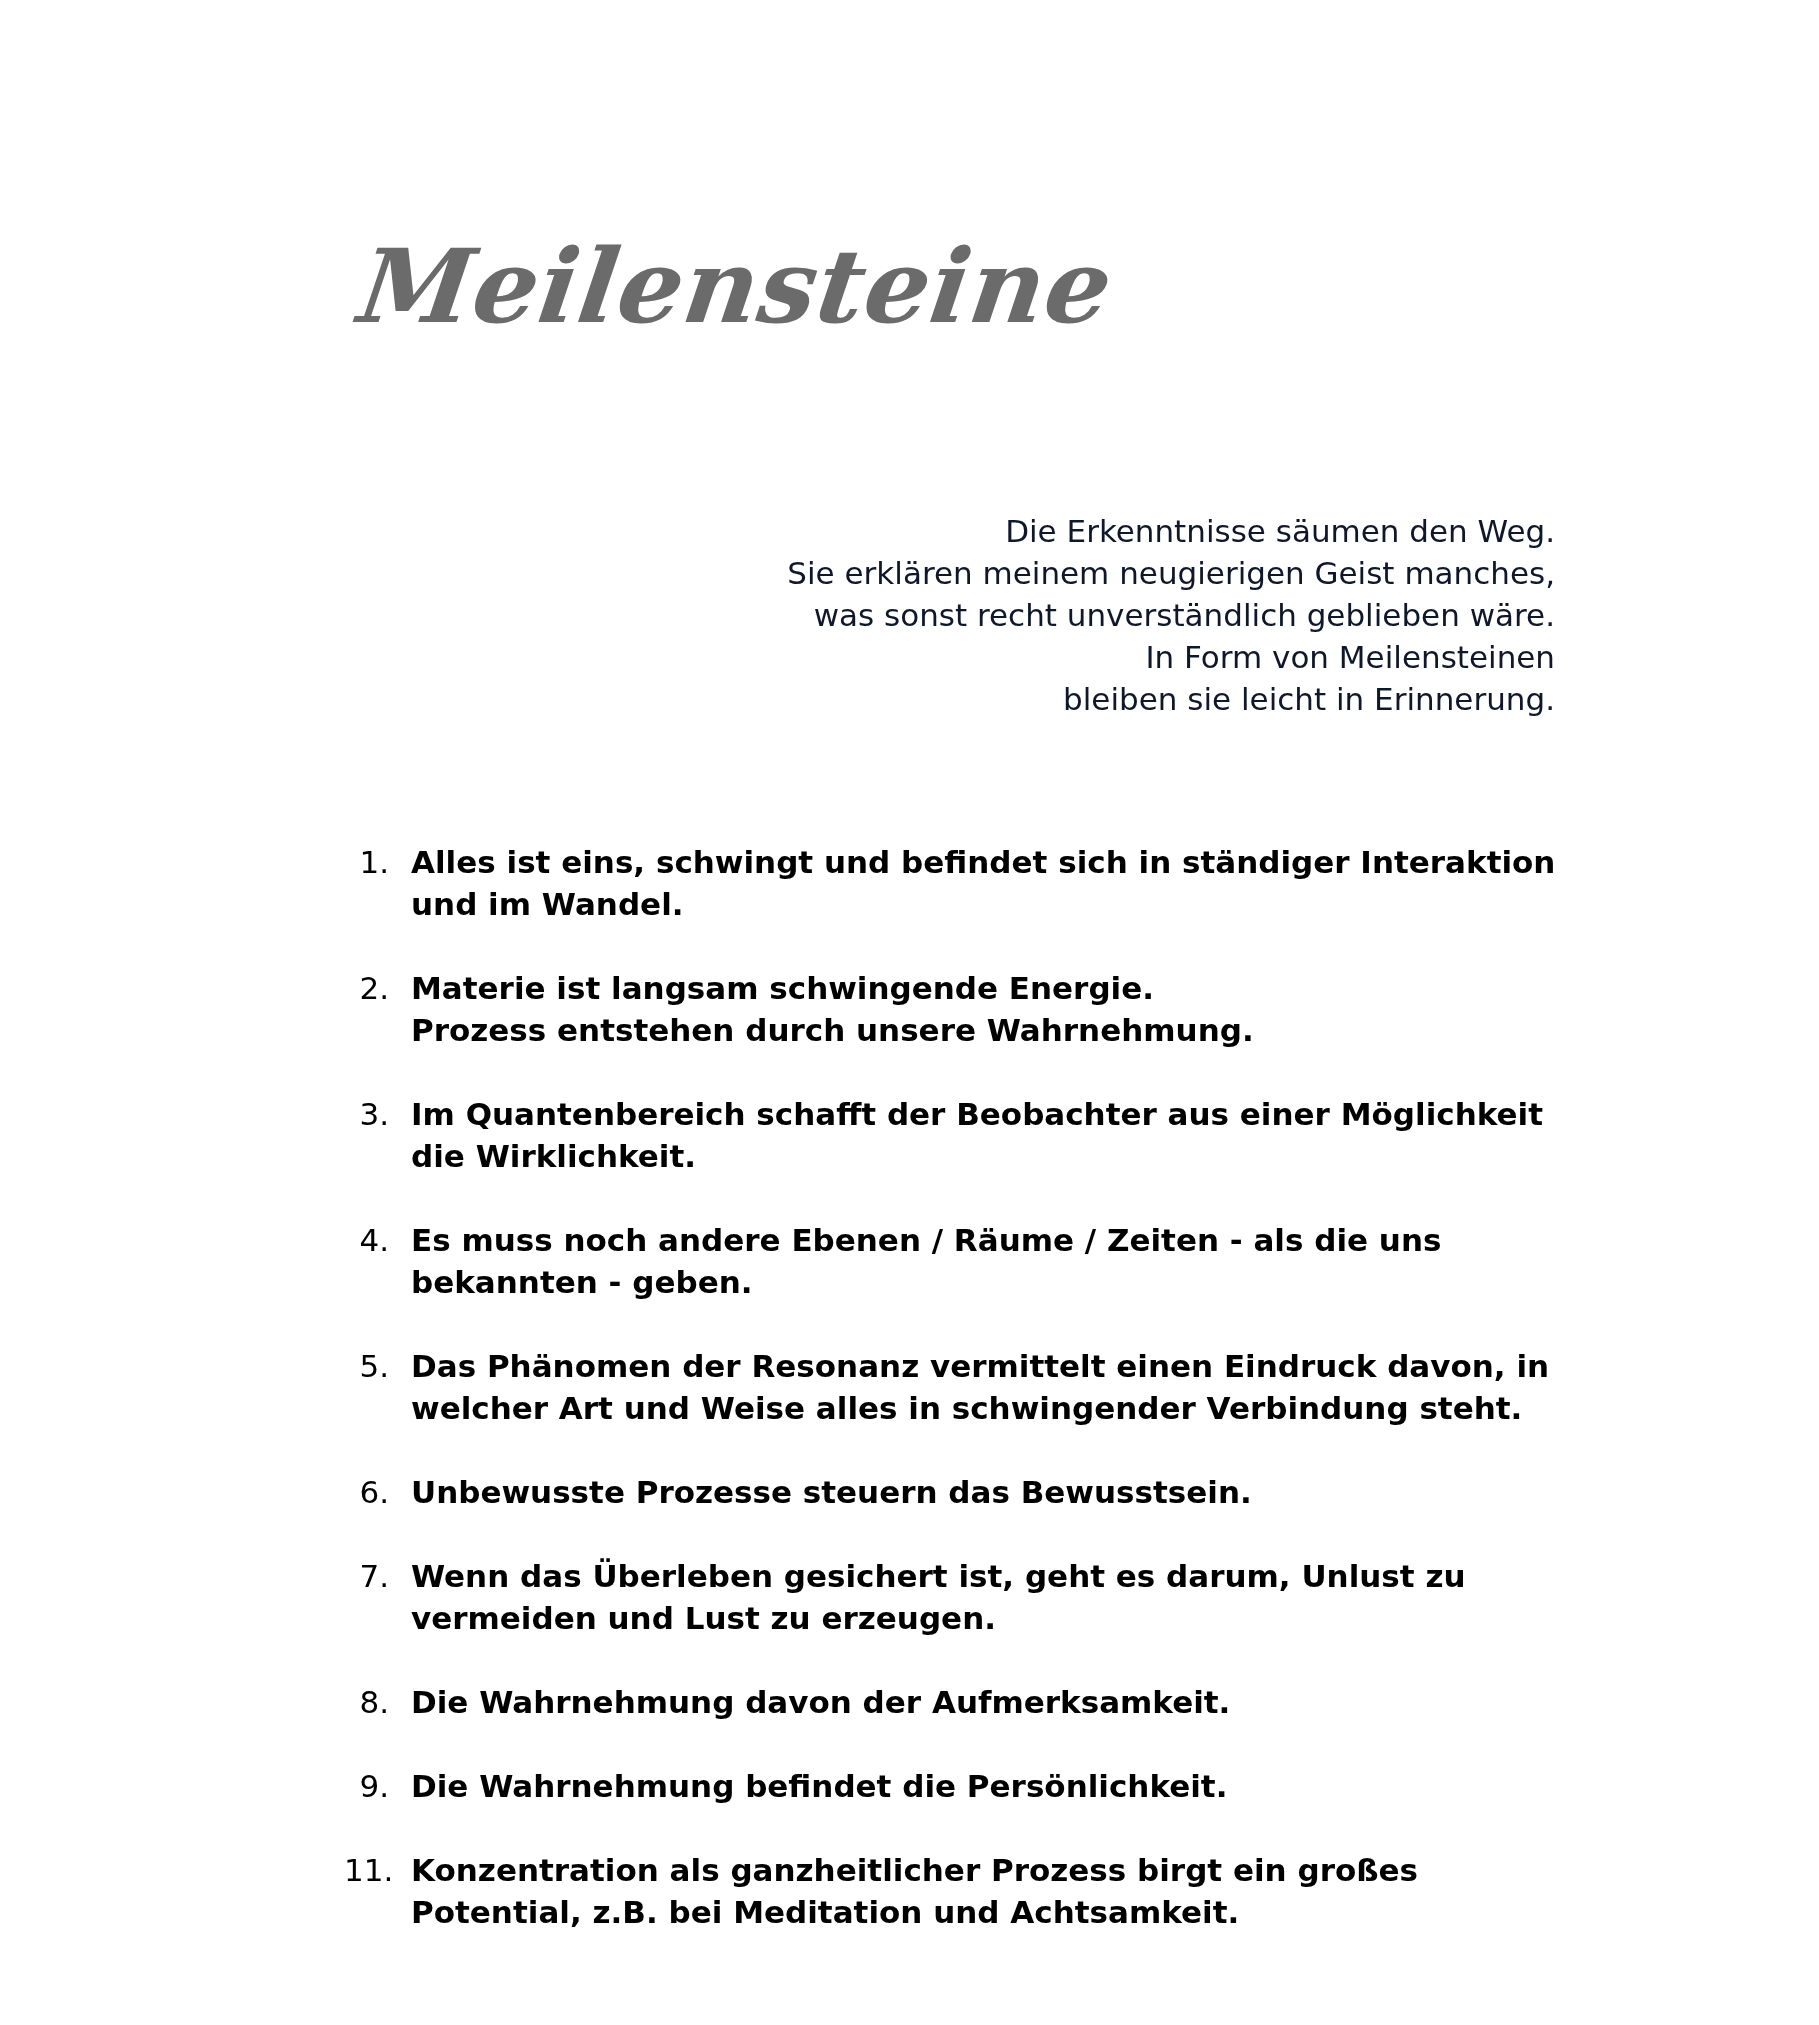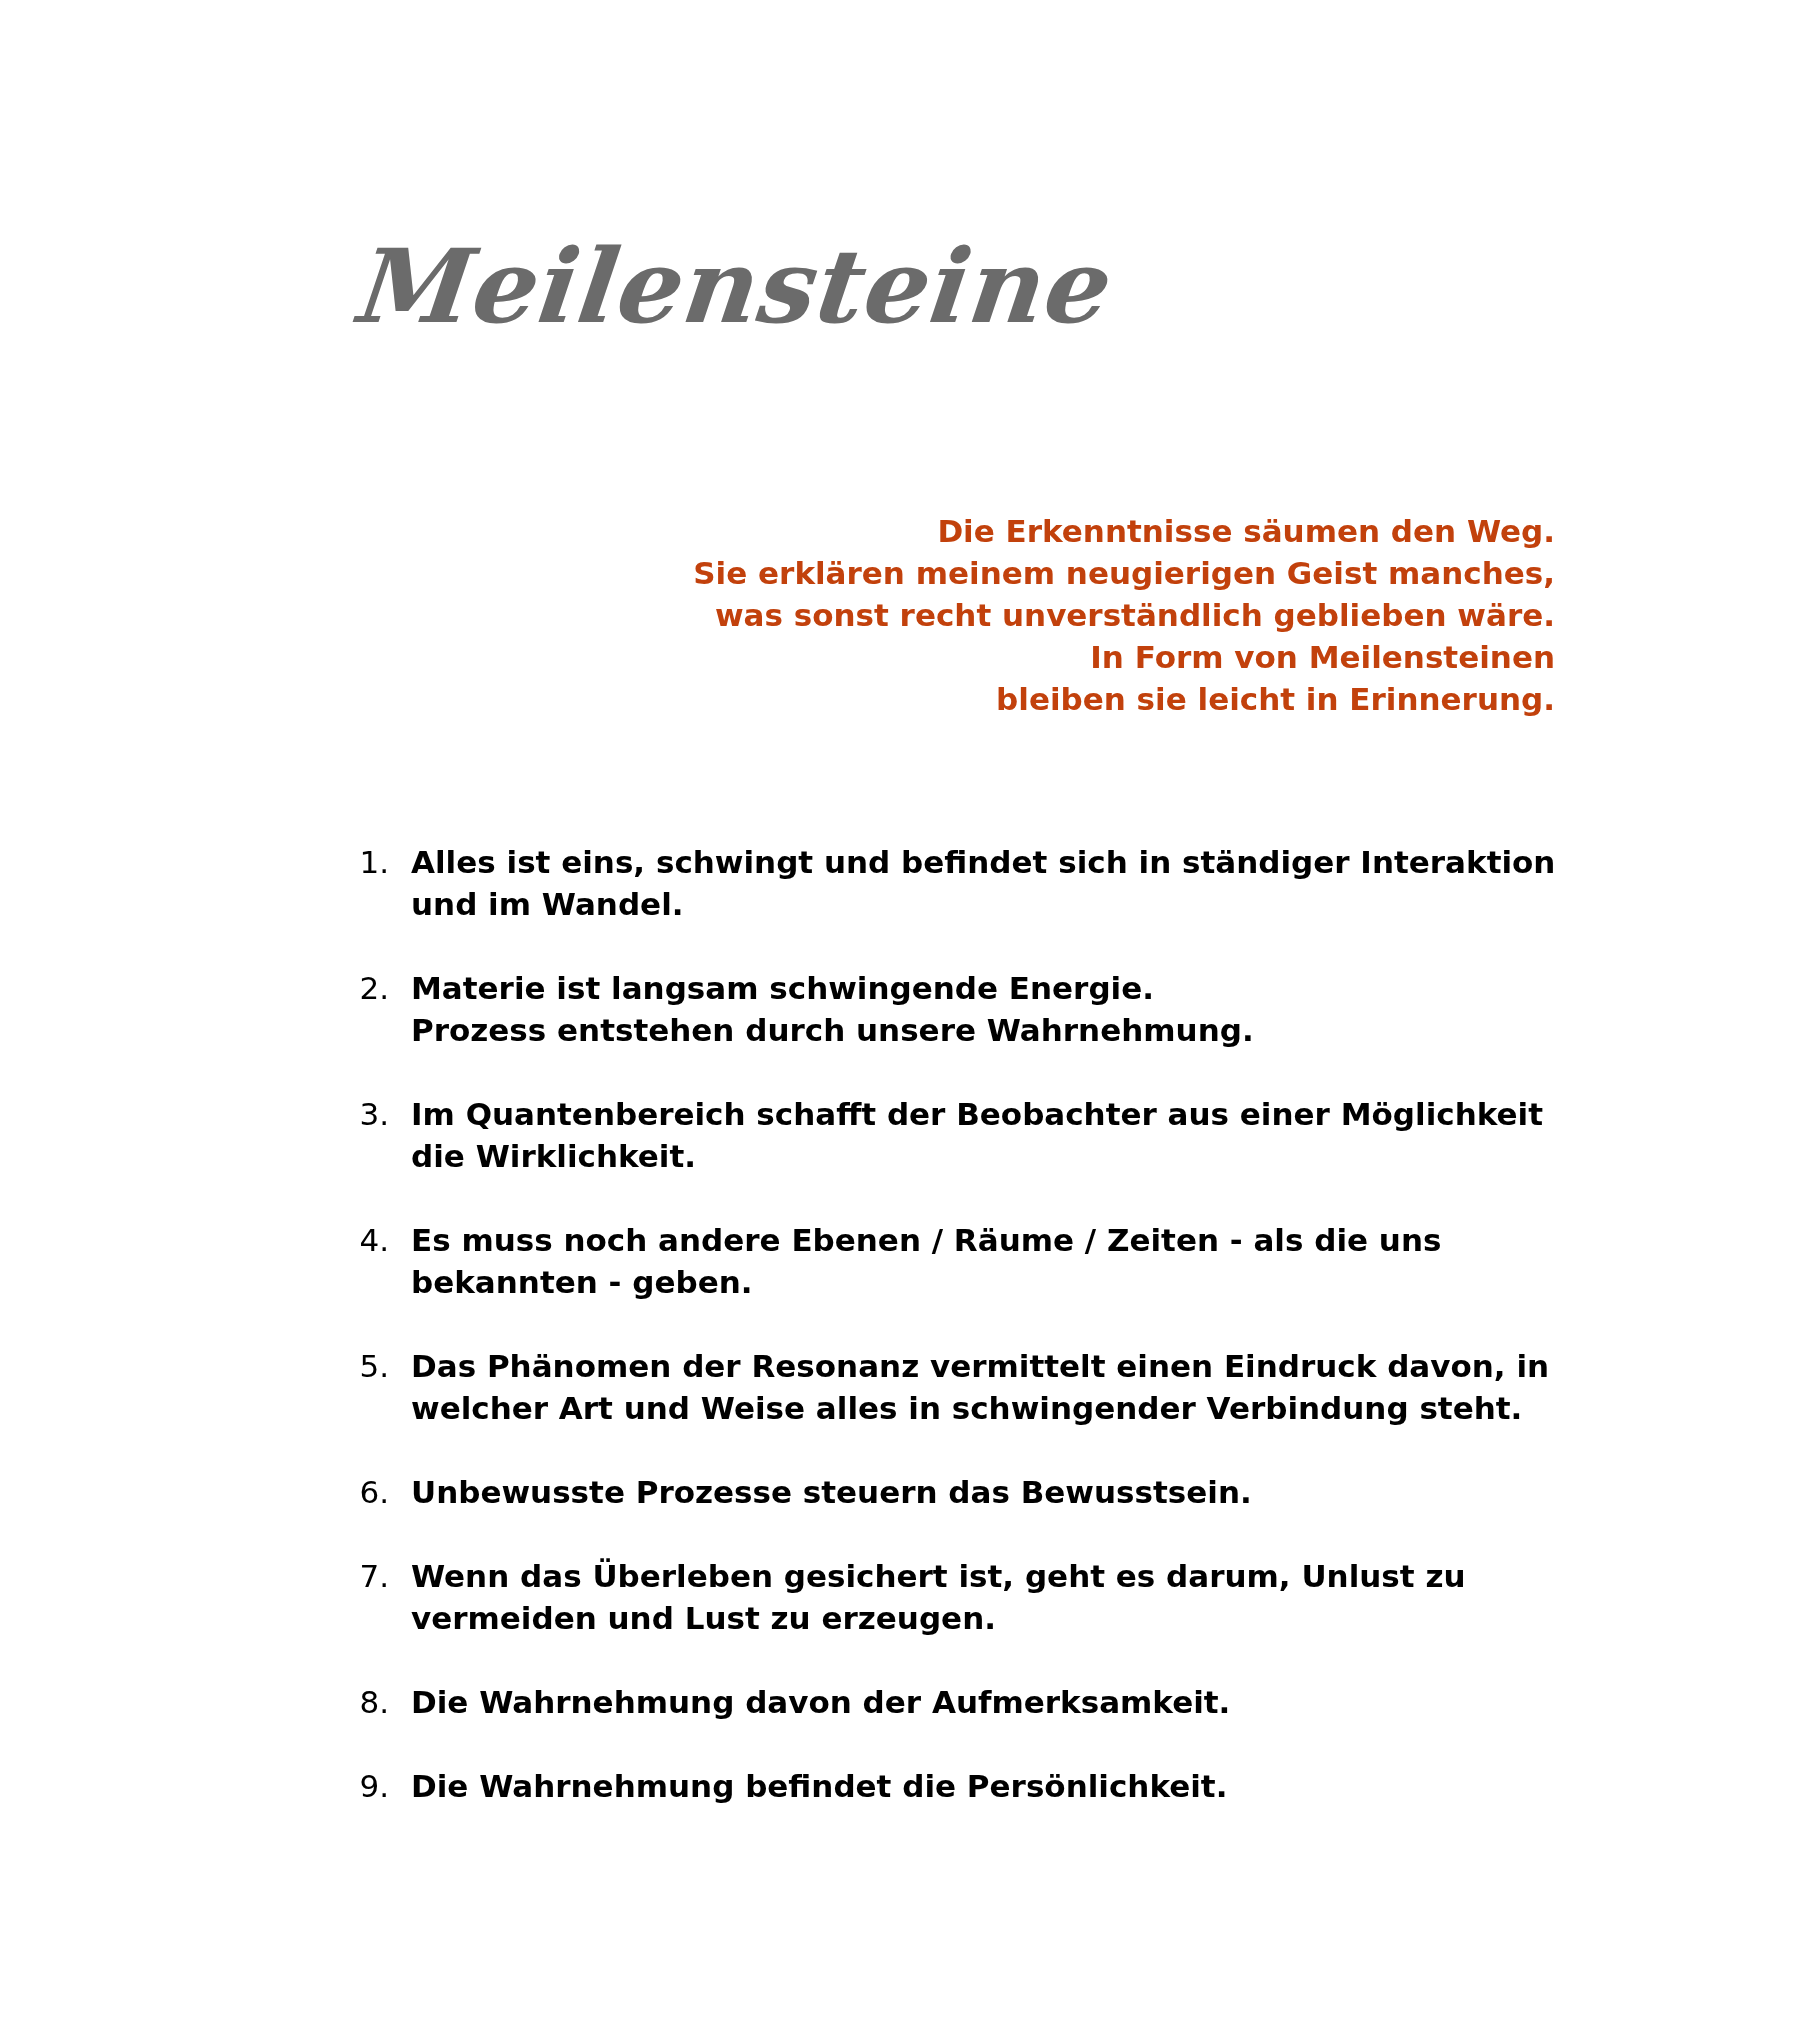--- a/index.html
+++ b/index.html
@@ -65,21 +65,21 @@
     font-weight: bold;
   }
 </style>
 </head>
 <body>
 
 <div class="page">
 
   <h1 class="title" style="color: rgb(107, 107, 107);">Meilensteine</h1>
 
-  <div class="epigraph" style="color: #c2410c; font-weight: bold;">Die Erkenntnisse säumen den Weg.
+  <div class="epigraph" style="color: #0f172a;">Die Erkenntnisse säumen den Weg.
 Sie erklären meinem neugierigen Geist manches,
 was sonst recht unverständlich geblieben wäre.
 In Form von Meilensteinen
 bleiben sie leicht in Erinnerung.</div>
 
   <ol class="milestones">
 
       <li>
         <span class="item-number">1.</span>
         <span class="item-text">Alles ist eins, schwingt und befindet sich in ständiger Interaktion
@@ -125,17 +125,22 @@
         <span class="item-number">8.</span>
         <span class="item-text">Die Wahrnehmung davon der Aufmerksamkeit.</span>
       </li>
 
       <li>
         <span class="item-number">9.</span>
         <span class="item-text">Die Wahrnehmung befindet die Persönlichkeit.</span>
       </li>
 
 
+      <li>
+        <span class="item-number">11.</span>
+        <span class="item-text">Konzentration als ganzheitlicher Prozess birgt ein großes
+Potential, z.B. bei Meditation und Achtsamkeit.</span>
+      </li>
 
     </ol>
 
 </div>
 
 
 </body></html>

